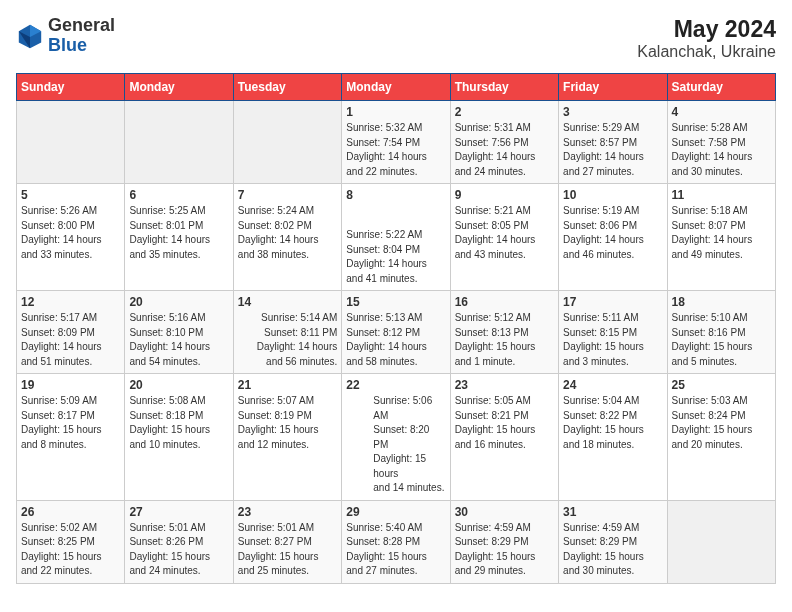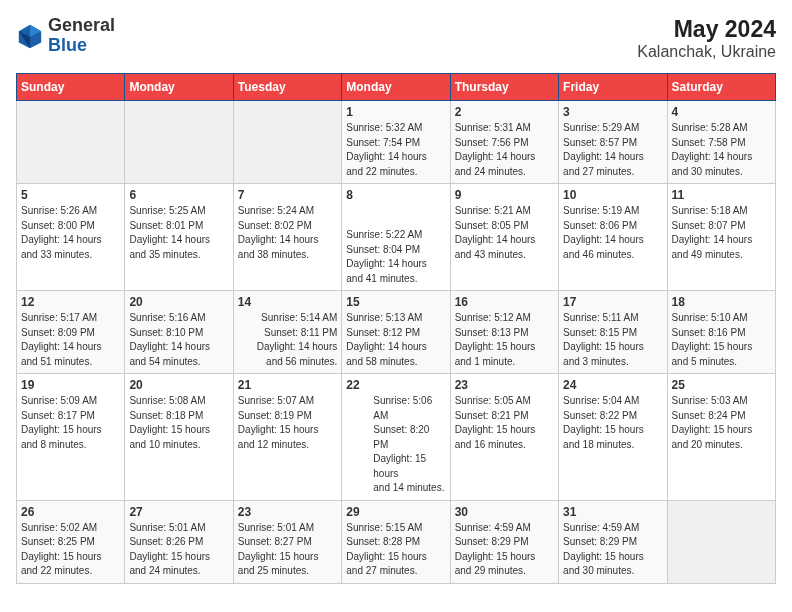--- a/index.html
+++ b/index.html
@@ -323,21 +323,21 @@
         </td>
         <td>
           <span class="day-num">23</span>
           <div class="day-info" style="white-space: pre-line;">Sunrise: 5:01 AM
 Sunset: 8:27 PM
 Daylight: 15 hours
 and 25 minutes.</div>
         </td>
         <td>
           <span class="day-num">29</span>
-          <div class="day-info" style="white-space: pre-line;">Sunrise: 5:15 AM
+          <div class="day-info" style="white-space: pre-line;">Sunrise: 5:40 AM
 Sunset: 8:28 PM
 Daylight: 15 hours
 and 27 minutes.</div>
         </td>
         <td>
           <span class="day-num">30</span>
           <div class="day-info" style="white-space: pre-line;">Sunrise: 4:59 AM
 Sunset: 8:29 PM
 Daylight: 15 hours
 and 29 minutes.</div>

